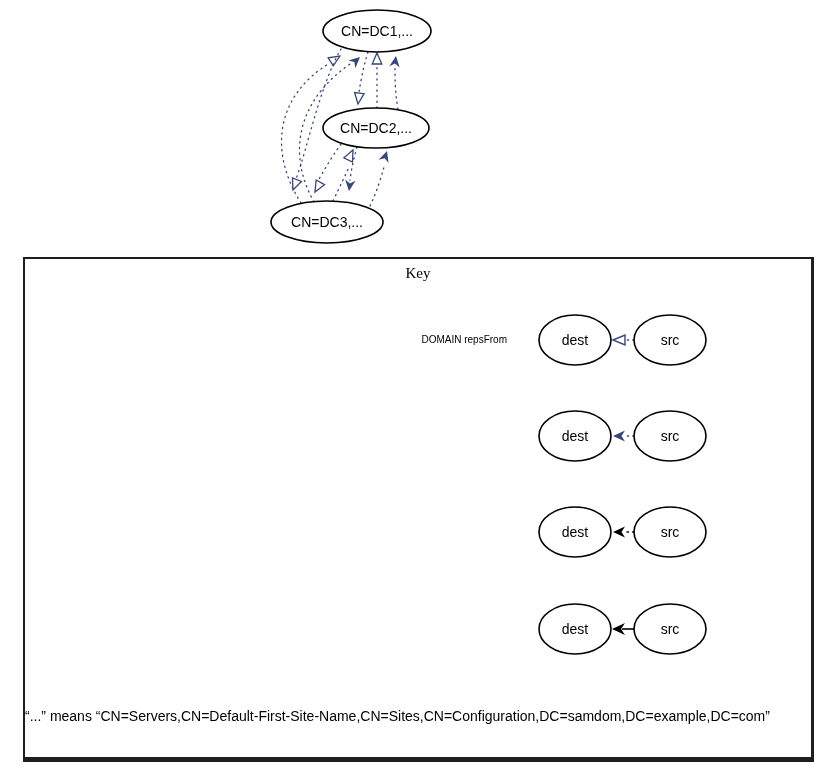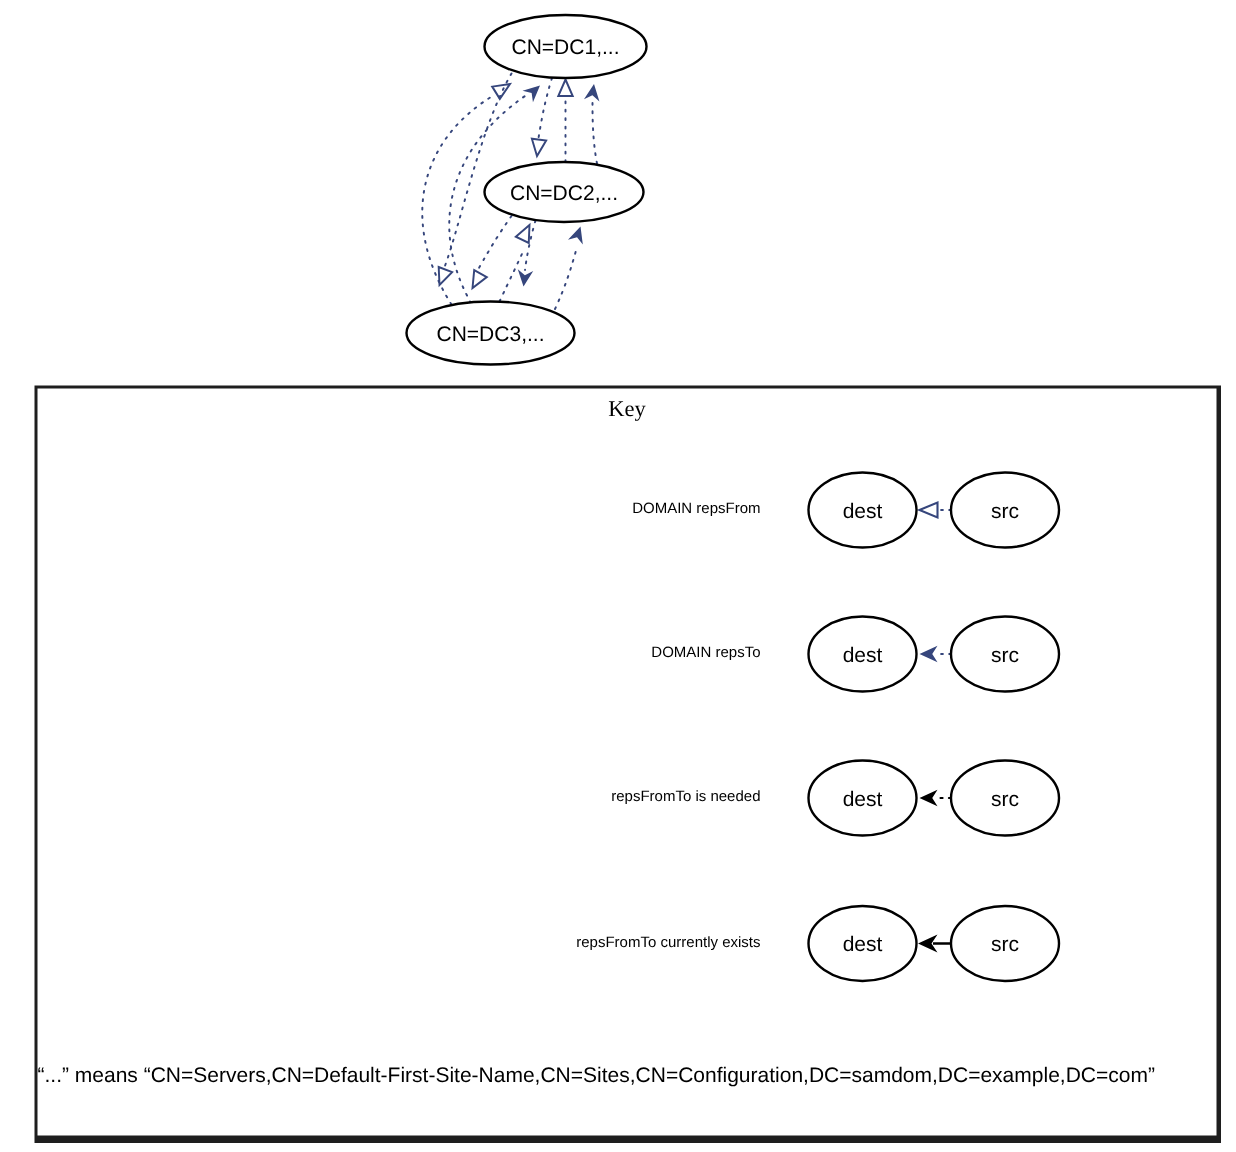--- a/index.html
+++ b/index.html
@@ -110,45 +110,42 @@
         <line class="kline-navy" x1="97" y1="30" x2="89" y2="30"></line>
         <polygon class="khead-open-navy" points="76,30 88,25 88,35"></polygon>
         <ellipse class="key-ellipse" cx="38" cy="30" rx="36" ry="25"></ellipse>
         <ellipse class="key-ellipse" cx="133" cy="30" rx="36" ry="25"></ellipse>
         <text x="38" y="35" text-anchor="middle">dest</text>
         <text x="133" y="35" text-anchor="middle">src</text>
       </svg>
     </div>
 
     <div class="key-row" style="top:147px;">
-      <div class="row-label">DOMAIN repsTo</div>
       <svg width="175" height="60" viewBox="0 0 175 60">
         <line class="kline-navy" x1="97" y1="30" x2="88" y2="30"></line>
         <polygon class="khead-filled-navy" points="76,30 88,24.5 84.5,30 88,35.5"></polygon>
         <ellipse class="key-ellipse" cx="38" cy="30" rx="36" ry="25"></ellipse>
         <ellipse class="key-ellipse" cx="133" cy="30" rx="36" ry="25"></ellipse>
         <text x="38" y="35" text-anchor="middle">dest</text>
         <text x="133" y="35" text-anchor="middle">src</text>
       </svg>
     </div>
 
     <div class="key-row" style="top:243px;">
-      <div class="row-label">repsFromTo is needed</div>
       <svg width="175" height="60" viewBox="0 0 175 60">
         <line class="kline-black-dotted" x1="97" y1="30" x2="88" y2="30"></line>
         <polygon class="khead-filled-black" points="76,30 88,24.5 84.5,30 88,35.5"></polygon>
         <ellipse class="key-ellipse" cx="38" cy="30" rx="36" ry="25"></ellipse>
         <ellipse class="key-ellipse" cx="133" cy="30" rx="36" ry="25"></ellipse>
         <text x="38" y="35" text-anchor="middle">dest</text>
         <text x="133" y="35" text-anchor="middle">src</text>
       </svg>
     </div>
 
     <div class="key-row" style="top:340px;">
-      <div class="row-label">repsFromTo currently exists</div>
       <svg width="175" height="60" viewBox="0 0 175 60">
         <line class="kline-black-solid" x1="97" y1="30" x2="85" y2="30"></line>
         <polygon class="khead-filled-black" points="75,30 88,24 84,30 88,36"></polygon>
         <ellipse class="key-ellipse" cx="38" cy="30" rx="36" ry="25"></ellipse>
         <ellipse class="key-ellipse" cx="133" cy="30" rx="36" ry="25"></ellipse>
         <text x="38" y="35" text-anchor="middle">dest</text>
         <text x="133" y="35" text-anchor="middle">src</text>
       </svg>
     </div>
 

